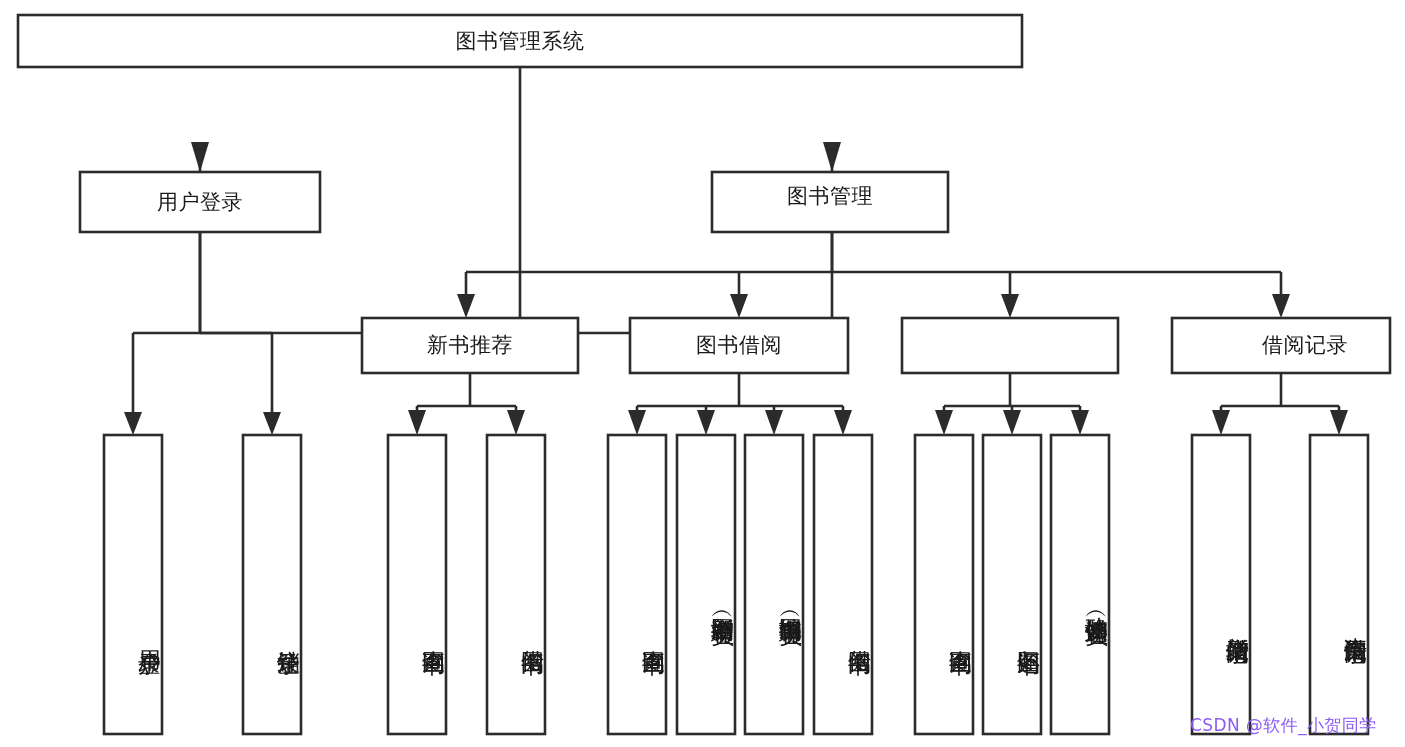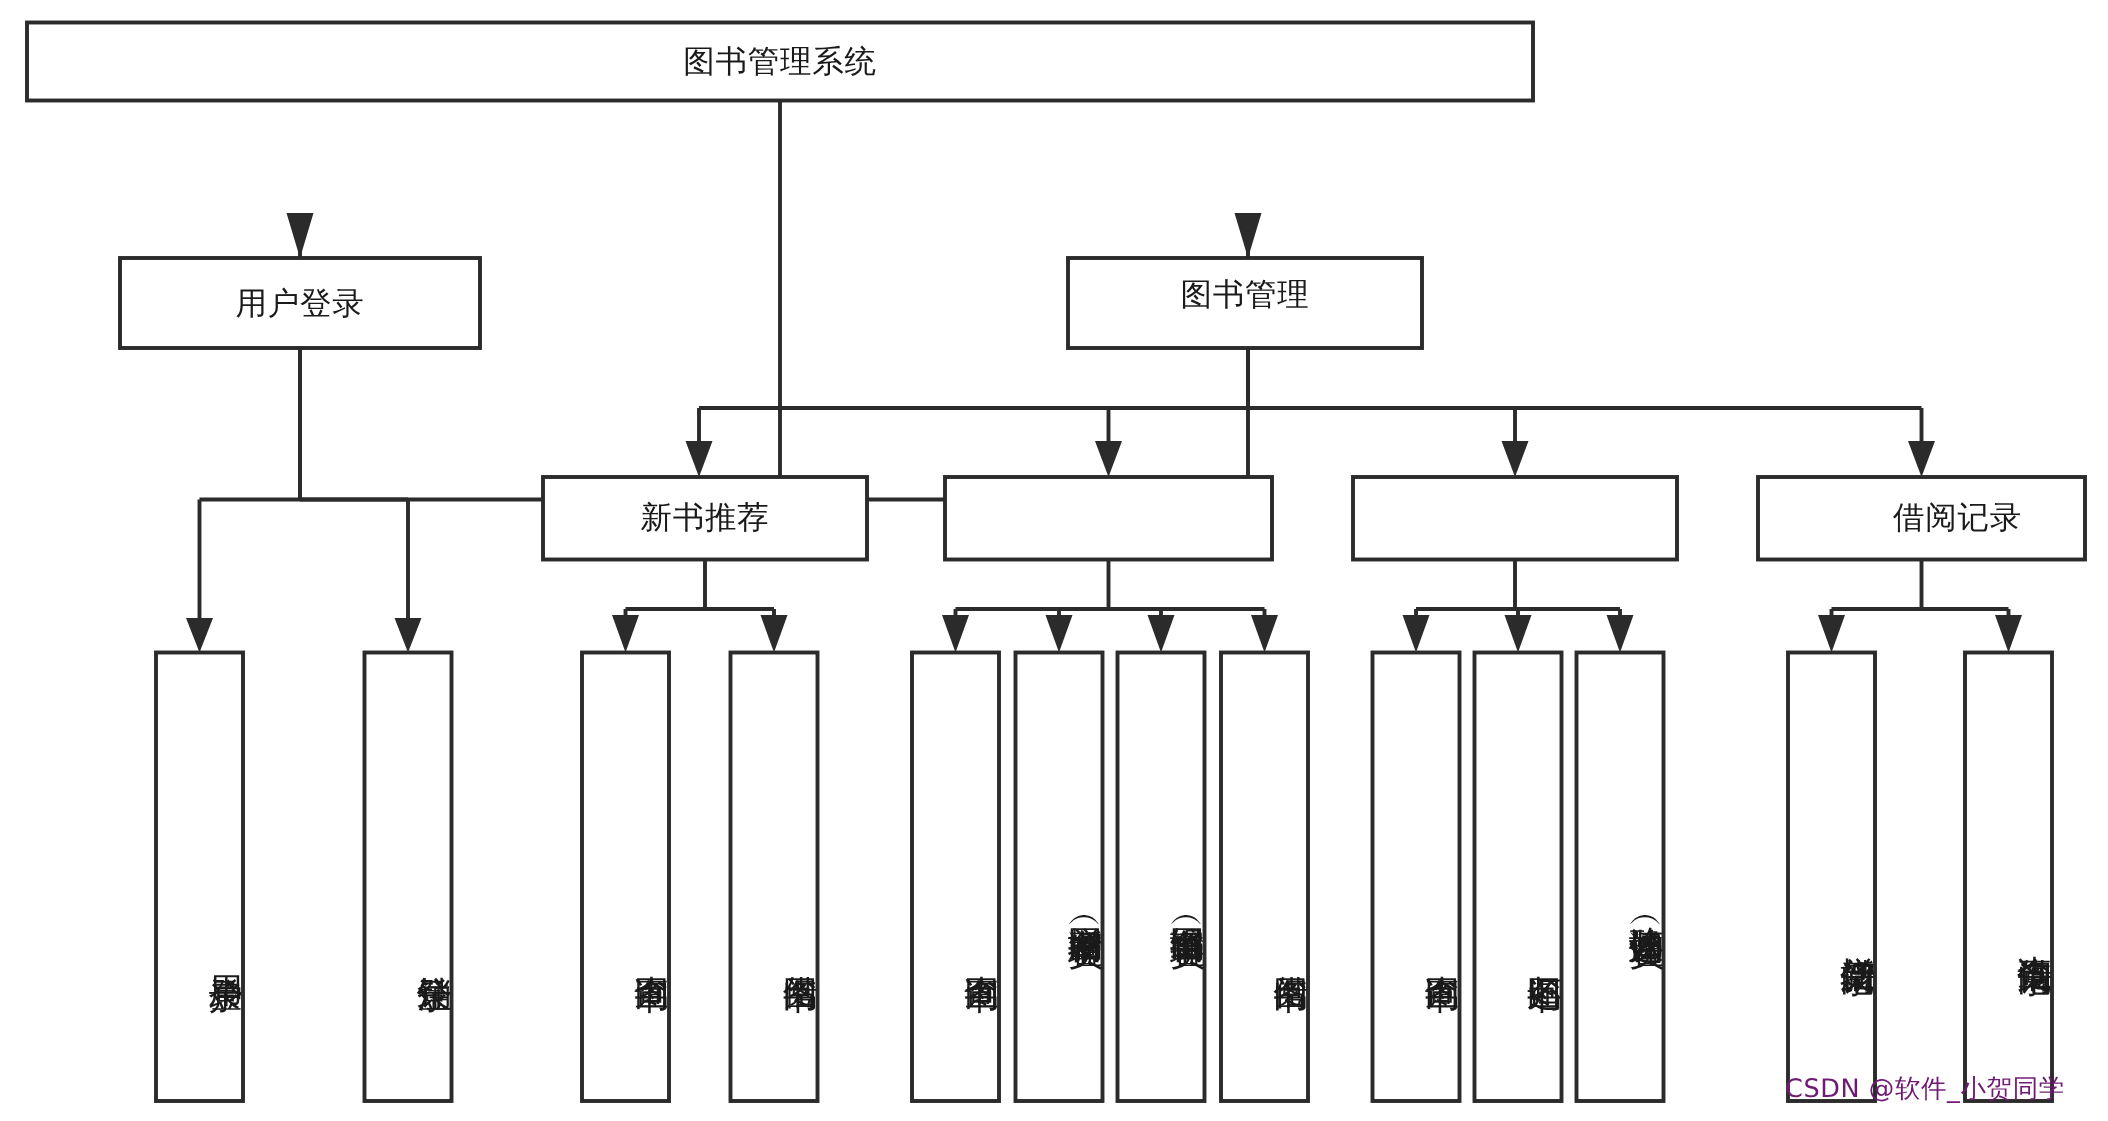--- a/index.html
+++ b/index.html
@@ -66,21 +66,21 @@
     writing-mode: vertical-rl;
     text-orientation: upright;
     letter-spacing: 1px;
     pointer-events: none;
   }
   .watermark {
     position: absolute;
     left: 1190px;
     top: 714px;
     font-size: 17px;
-    color: #701a75;
+    color: #8b5cf6;
     white-space: nowrap;
     letter-spacing: 0.4px;
   }
 </style>
 </head>
 <body>
 
 <div id="diagram-root">
 
   <svg id="tree-svg" viewBox="0 0 1405 747">
@@ -188,20 +188,21 @@
         <rect class="node-rect" x="1310" y="435" width="58" height="299"></rect>
       </g>
   </svg>
 
   <div class="node-label-h" style="left:18px; top:15px; width:1004px; height:52px;">图书管理系统</div>
 
   <div class="node-label-h" style="left:80px; top:172px; width:240px; height:60px;">用户登录</div>
   <div class="node-label-h" style="left:712px; top:172px; width:236px; height:48px;">图书管理</div>
 
   <div class="node-label-h" style="left:362px; top:318px; width:216px; height:55px;">新书推荐</div>
+  <div class="node-label-h" style="left:630px; top:318px; width:218px; height:55px;">图书借阅</div>
   <div class="node-label-h" style="left:1172px; top:318px; width:218px; height:55px;padding-left:24px;">借阅记录</div>
 
   <div id="leaf-label-layer">
       <div class="node-label-v" style="left: 104px; width: 58px; top: 534.5px; height: 199.5px;">用户登录</div>
       <div class="node-label-v" style="left: 243px; width: 58px; top: 534.5px; height: 199.5px;">注销登录</div>
       <div class="node-label-v" style="left: 388px; width: 58px; top: 534.5px; height: 199.5px;">查询图书</div>
       <div class="node-label-v" style="left: 487px; width: 58px; top: 534.5px; height: 199.5px;">借阅图书</div>
       <div class="node-label-v" style="left: 608px; width: 58px; top: 534.5px; height: 199.5px;">查询图书</div>
       <div class="node-label-v" style="left: 677px; width: 58px; top: 472px; height: 262px;">新增图书（管理员）</div>
       <div class="node-label-v" style="left: 745px; width: 58px; top: 472px; height: 262px;">编辑图书（管理员）</div>

